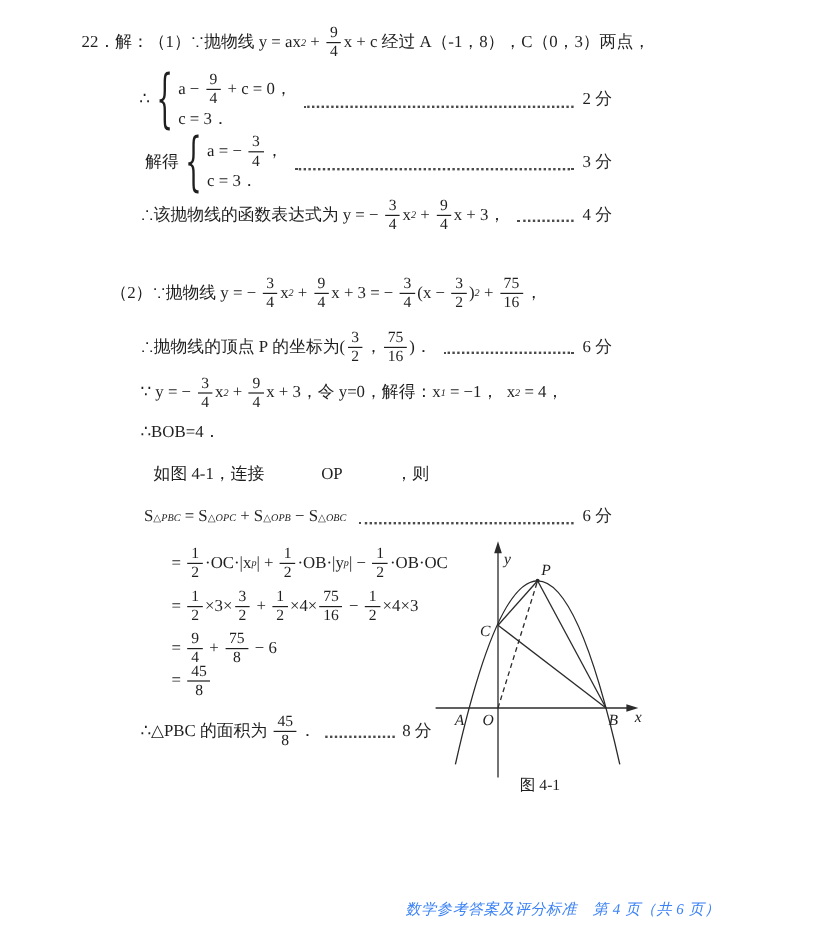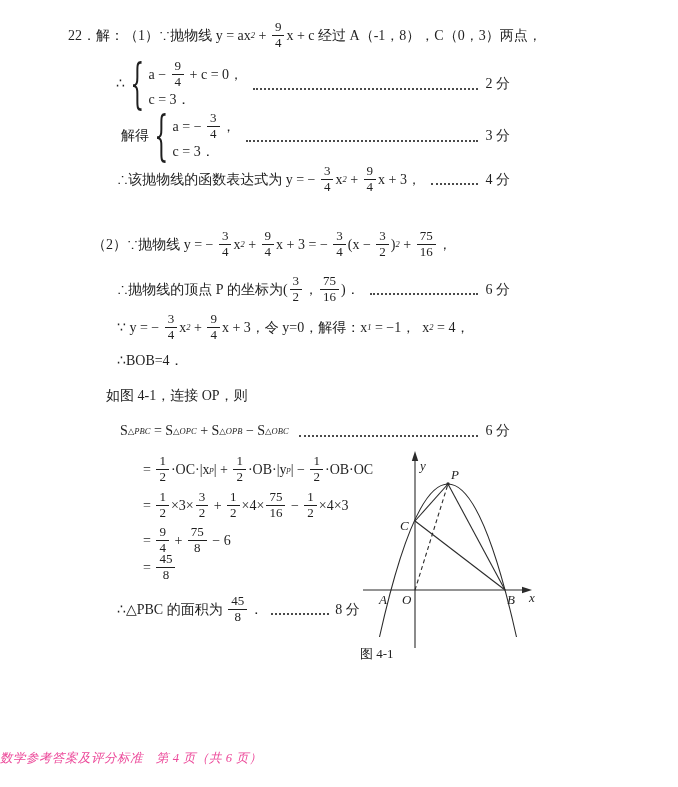--- a/index.html
+++ b/index.html
@@ -55,26 +55,26 @@
   .figure{position:absolute;left:360px;top:440px;width:220px;height:212px;}
   .figure svg{display:block;}
   .figure line,.figure path{stroke:#2b2b2b;stroke-width:1.1;fill:none;}
   .figure polygon,.figure circle{fill:#2b2b2b;stroke:none;}
   .figure text{
     font-family:"Liberation Serif","DejaVu Serif",serif;
     font-style:italic;font-size:13px;fill:#1f1f1f;
   }
   .fig-caption{
     position:absolute;left:360px;top:645px;width:180px;
-    font-size:13px;color:#1f1f1f;
+    text-align:center;font-size:13px;color:#1f1f1f;
   }
   .footer{
     position:absolute;left:0;top:750px;width:600px;
-    text-align:left;font-style:italic;
-    font-size:12.5px;letter-spacing:0.5px;color:#ec4899;
+    text-align:right;font-style:italic;
+    font-size:12.5px;letter-spacing:0.5px;color:#3b82f6;
   }
 </style>
 </head>
 <body>
 
 <div class="page">
 
   <div class="row" style="left:68px;top:20px;">
     <span class="cn">22．解：（1）∵抛物线 </span><span class="math">y = ax</span><sup>2</sup><span class="cn"> + </span><span class="frac"><span class="num">9</span><span class="den">4</span></span><span class="math">x + c </span><span class="cn">经过 </span><span class="math">A</span><span class="cn">（-1，8），</span><span class="math">C</span><span class="cn">（0，3）两点，</span>
   </div>
@@ -108,21 +108,21 @@
   </div>
 
   <div class="row" style="left:117px;top:312px;">
     <span class="cn">∵ </span><span class="math">y = − </span><span class="frac"><span class="num">3</span><span class="den">4</span></span><span class="math">x</span><sup>2</sup><span class="cn"> + </span><span class="frac"><span class="num">9</span><span class="den">4</span></span><span class="math">x + 3，</span><span class="cn">令 </span><span class="math">y=0</span><span class="cn">，解得：</span><span class="math">x</span><sub>1</sub><span class="math"> = −1，  </span><span class="math">x</span><sub>2</sub><span class="math"> = 4，</span>
   </div>
 
   <div class="row" style="left:117px;top:352px;">
     <span class="cn">∴</span><span class="math">B</span><span class="math">OB</span><span class="cn">=4．</span>
   </div>
 
-  <div class="row" style="left:106px;top:387px;">
+  <div class="row" style="left:128px;top:387px;gap:44px;">
     <span class="cn">如图 4-1，连接 </span><span class="math">OP</span><span class="cn">，则</span>
   </div>
 
   <div class="row" style="left:120px;top:422px;width:390px;">
     <span class="math">S</span><sub>△PBC</sub><span class="math"> = S</span><sub>△OPC</sub><span class="math"> + S</span><sub>△OPB</sub><span class="math"> − S</span><sub>△OBC</sub>
     <span class="leader"></span>
     <span class="score">6 分</span>
   </div>
 
   <div class="row" style="left:143px;top:454px;">

